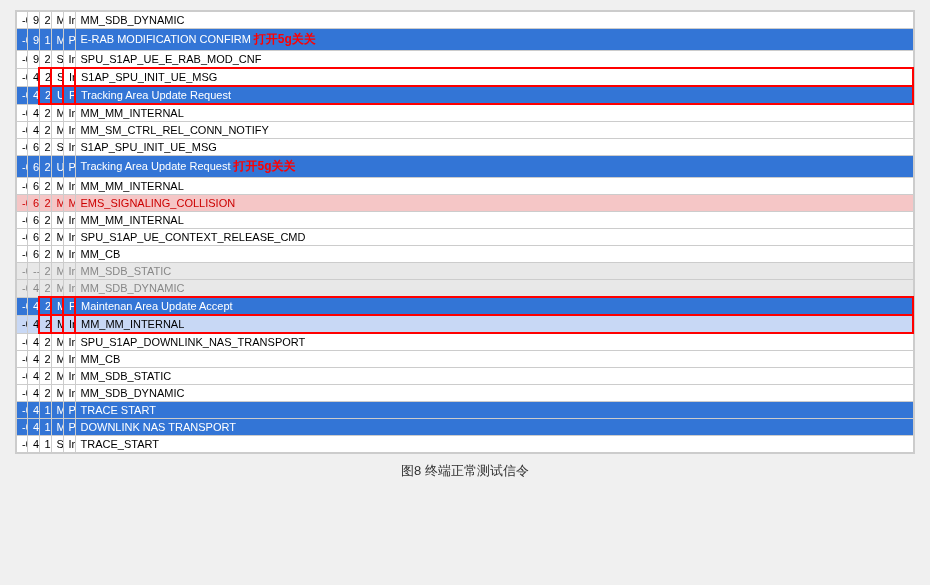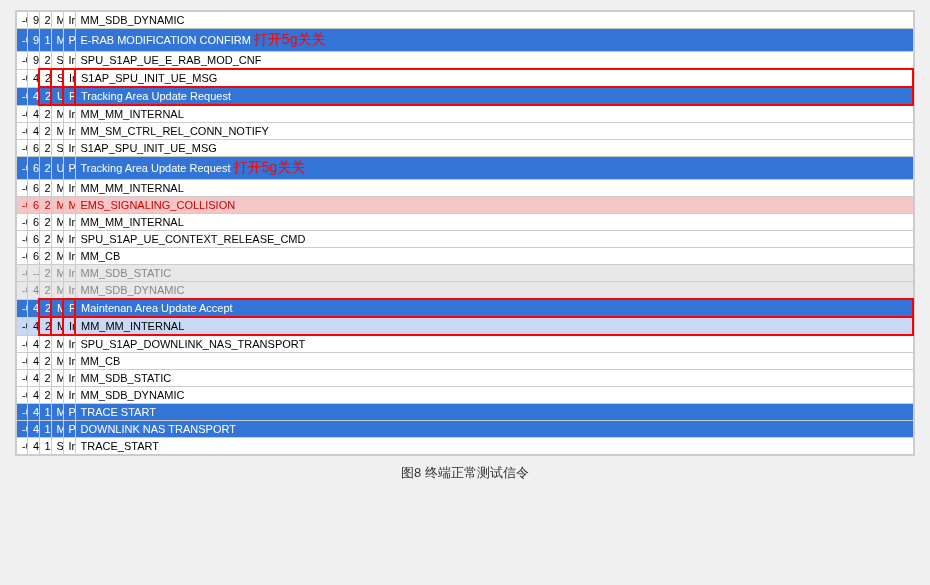--- a/index.html
+++ b/index.html
@@ -47,22 +47,22 @@
       border: 2px solid red !important;
     }
     .caption {
       margin-top: 8px;
       font-size: 13px;
       color: #333;
       text-align: left;
     }
     .tag-red {
       color: red;
-      font-size: 14px;
-      font-weight: normal;
+      font-size: 12px;
+      font-weight: bold;
     }
     
     tr.row-striped td { background: #e8e8e8; color: #888; }
   </style>
 </head>
 <body>
 
 <div class="table-container">
   <table>
     <tbody id="table-body">

